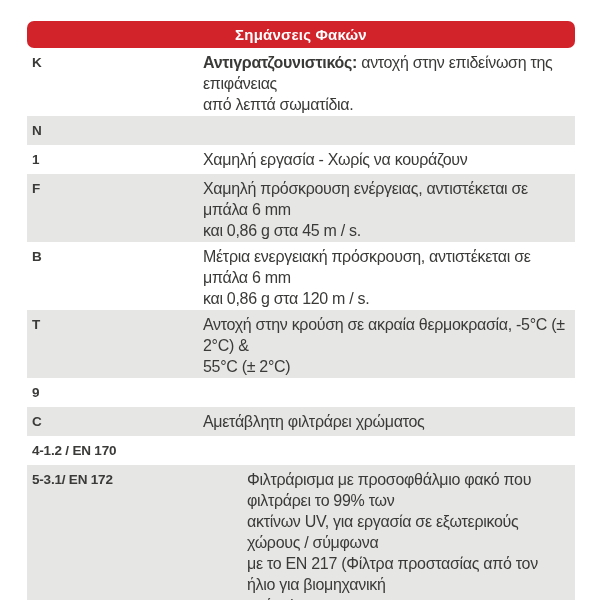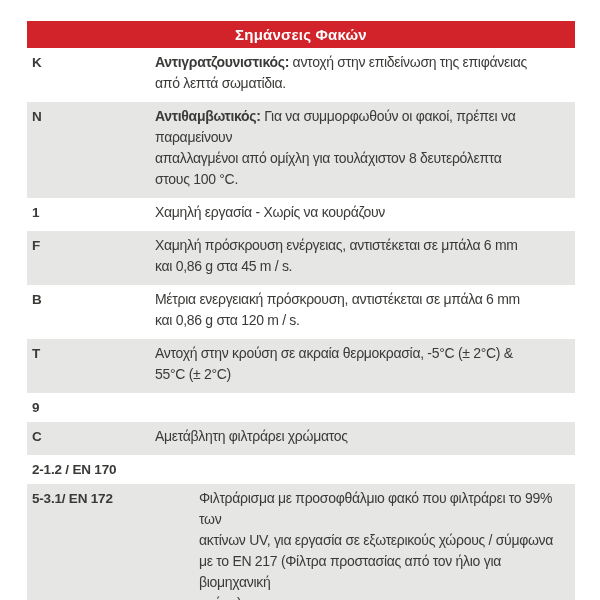--- a/index.html
+++ b/index.html
@@ -25,68 +25,66 @@
   }
   .table-header {
     background: #D2232B;
     color: #ffffff;
     font-weight: bold;
     font-size: 15px;
     line-height: 16px;
     text-align: center;
     padding: 6px 0 5px 0;
     letter-spacing: 0.2px;
+    border-radius: 7px;
   }
   .row {
     display: flex;
     color: #3A3A38;
     background: #ffffff;
   }
   .row.alt {
     background: #E6E6E5;
   }
   .code {
     flex: 0 0 123px;
     padding: 4px 0 4px 5px;
     font-weight: bold;
     font-size: 13.5px;
     line-height: 21px;
     letter-spacing: -0.2px;
   }
   .desc {
     flex: 1;
-    padding: 4px 8px 8px 0;
-    font-size: 14px;
+    padding: 4px 8px 1px 0;
+    font-size: 16px;
     line-height: 21px;
     letter-spacing: -0.3px;
     white-space: pre-line;
+    margin-left: 48px;
   }
   .lead {
     font-weight: bold;
   }
 </style>
 </head>
 <body>
 
 <div class="page">
   <div class="marking-table">
     <div class="table-header" style="background: rgb(210, 35, 43); color: rgb(255, 255, 255);">Σημάνσεις Φακών</div>
     <div id="rows">
   <div class="row" style="background: rgb(255, 255, 255); color: rgb(58, 58, 56);">
     <div class="code">K</div>
     <div class="desc"><span class="lead">Αντιγρατζουνιστικός:</span><span class="body-text"> αντοχή στην επιδείνωση της επιφάνειας
 από λεπτά σωματίδια.</span></div>
   </div>
 
   <div class="row alt" style="background: rgb(230, 230, 229); color: rgb(58, 58, 56);">
     <div class="code">N</div>
-    <div class="desc"><span class="lead">Αντιθαμβωτικός:</span><span class="body-text"> Για να συμμορφωθούν οι φακοί, πρέπει να
-παραμείνουν
-απαλλαγμένοι από ομίχλη για τουλάχιστον 8 δευτερόλεπτα
-στους 100 °C.</span></div>
   </div>
 
   <div class="row" style="background: rgb(255, 255, 255); color: rgb(58, 58, 56);">
     <div class="code">1</div>
     <div class="desc"><span class="lead"></span><span class="body-text">Χαμηλή εργασία - Χωρίς να κουράζουν</span></div>
   </div>
 
   <div class="row alt" style="background: rgb(230, 230, 229); color: rgb(58, 58, 56);">
     <div class="code">F</div>
     <div class="desc"><span class="lead"></span><span class="body-text">Χαμηλή πρόσκρουση ενέργειας, αντιστέκεται σε μπάλα 6 mm
@@ -108,21 +106,21 @@
   <div class="row" style="background: rgb(255, 255, 255); color: rgb(58, 58, 56);">
     <div class="code">9</div>
   </div>
 
   <div class="row alt" style="background: rgb(230, 230, 229); color: rgb(58, 58, 56);">
     <div class="code">C</div>
     <div class="desc"><span class="lead"></span><span class="body-text">Αμετάβλητη φιλτράρει χρώματος</span></div>
   </div>
 
   <div class="row" style="background: rgb(255, 255, 255); color: rgb(58, 58, 56);">
-    <div class="code">2-1.2 / EN 170</div>
+    <div class="code">4-1.2 / EN 170</div>
   </div>
 
   <div class="row alt" style="background: rgb(230, 230, 229); color: rgb(58, 58, 56); gap: 44px;">
     <div class="code">5-3.1/ EN 172</div>
     <div class="desc"><span class="lead"></span><span class="body-text">Φιλτράρισμα με προσοφθάλμιο φακό που φιλτράρει το 99% των
 ακτίνων UV, για εργασία σε εξωτερικούς χώρους / σύμφωνα
 με το EN 217 (Φίλτρα προστασίας από τον ήλιο για βιομηχανική
 χρήση)</span></div>
   </div>
 </div>

